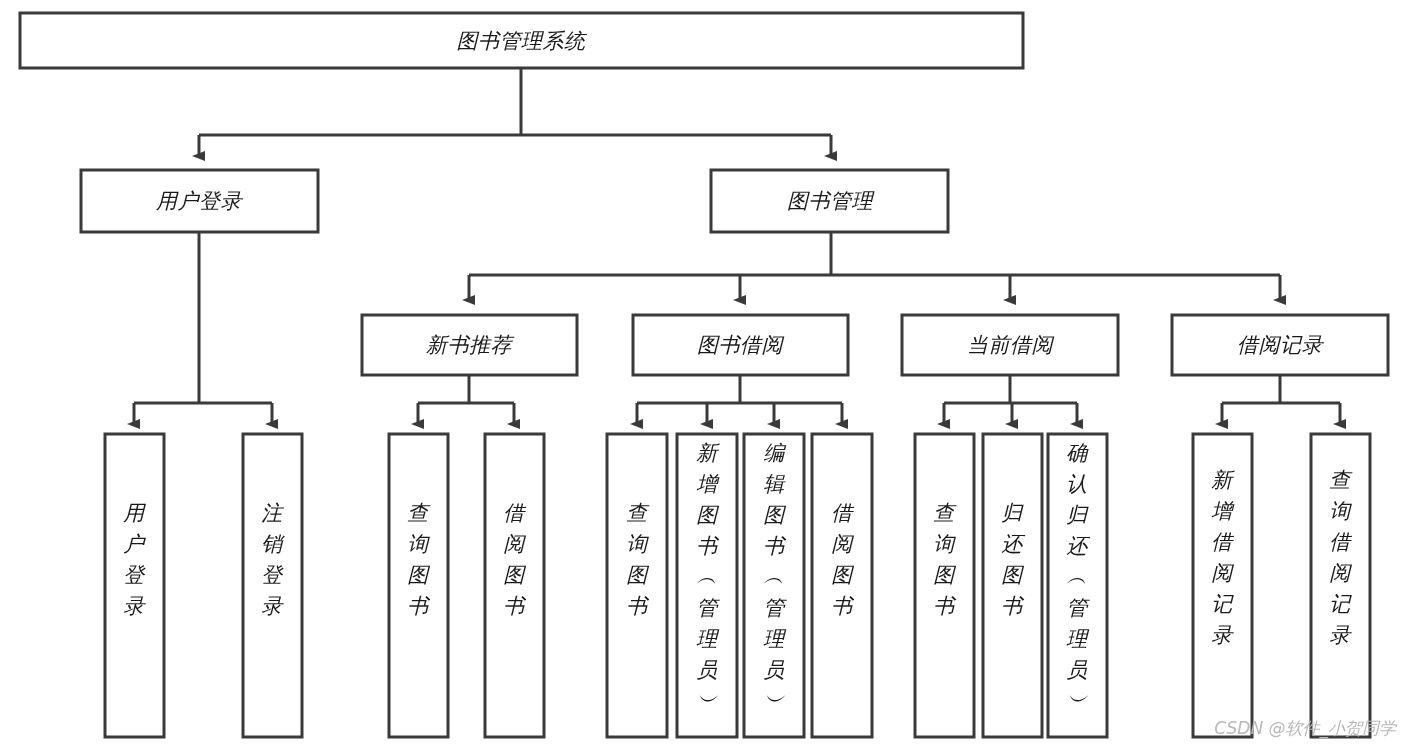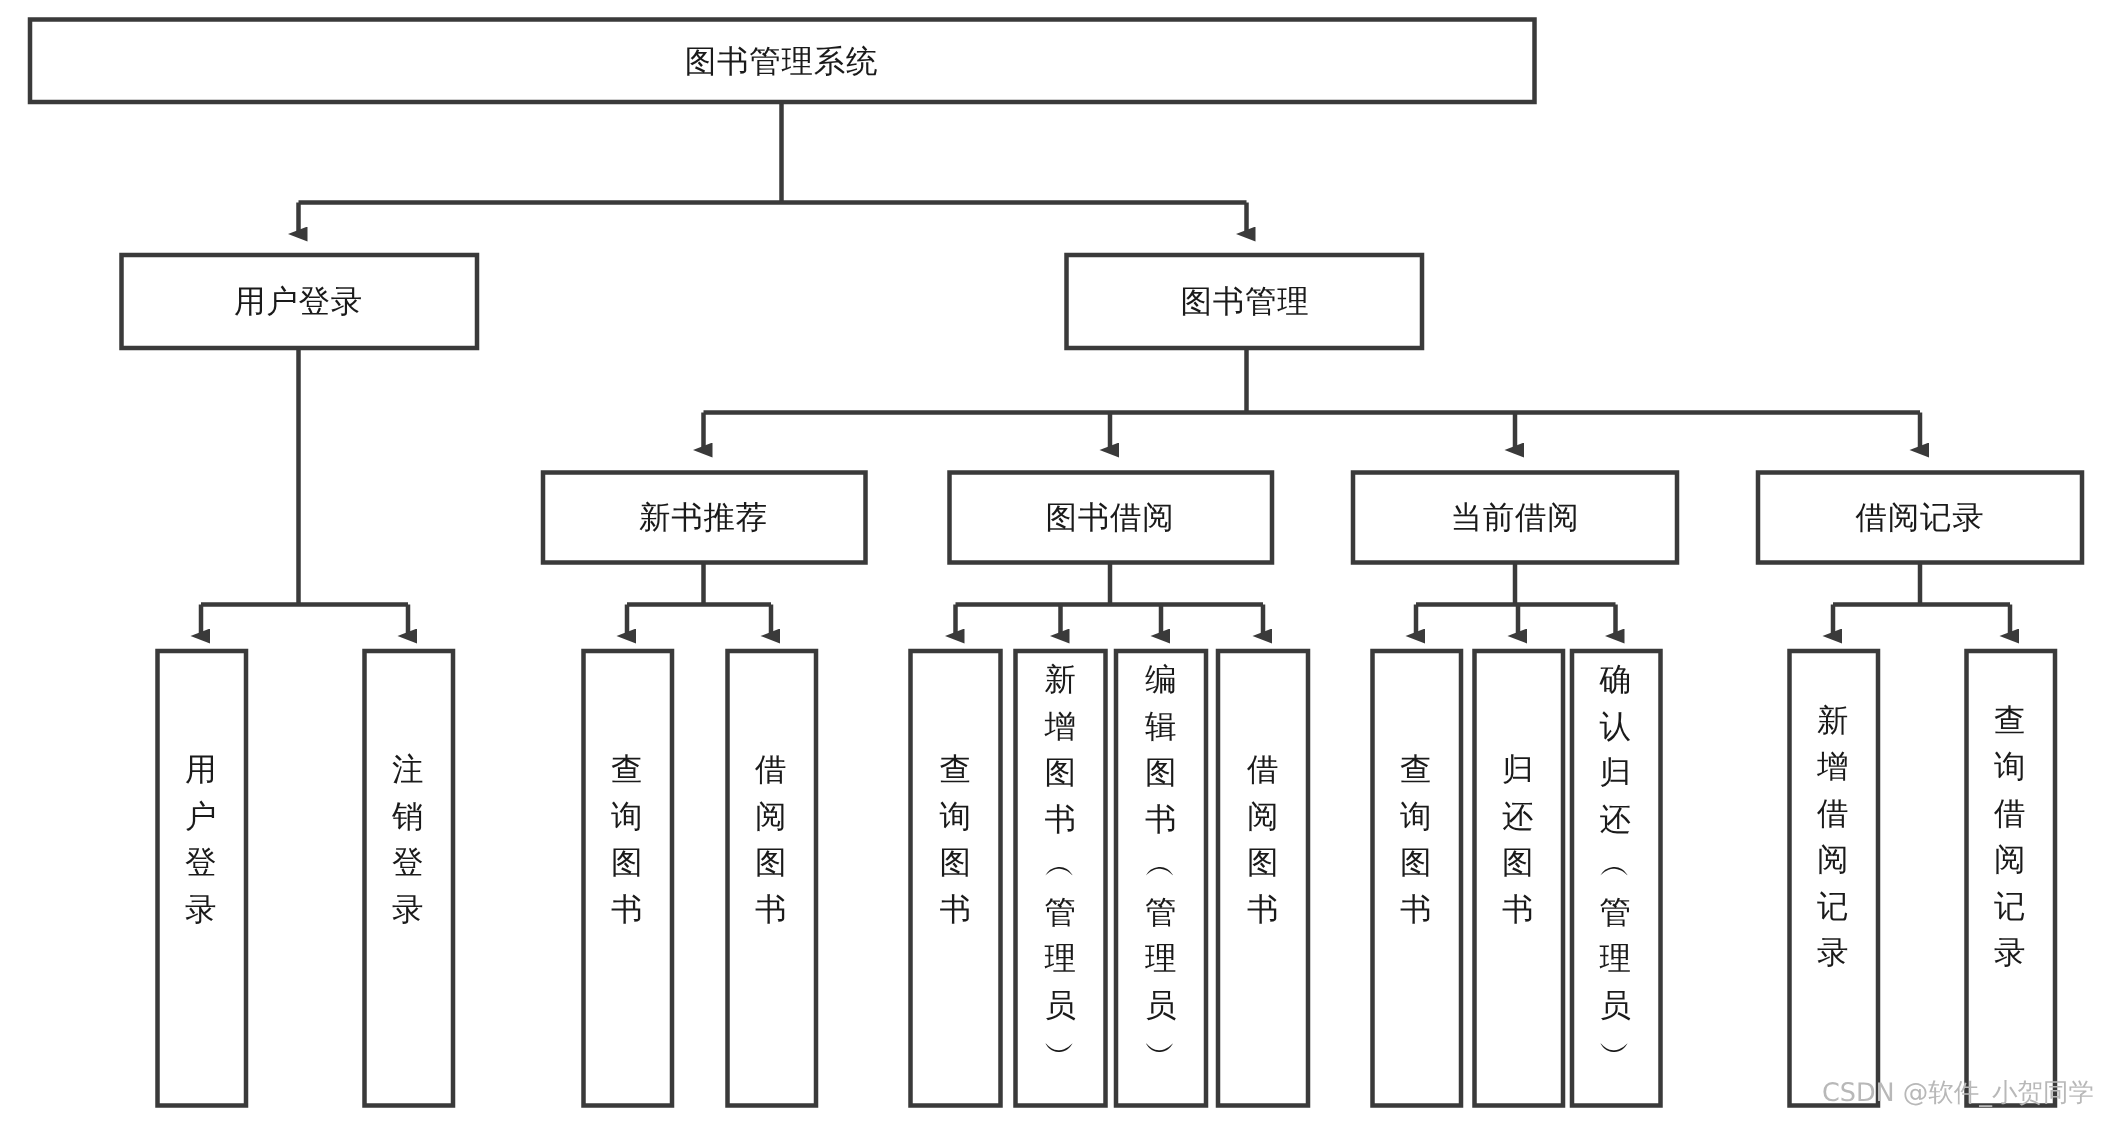--- a/index.html
+++ b/index.html
@@ -12,20 +12,21 @@
     width: 1405px;
     height: 747px;
     font-family: "DejaVu Sans", "Liberation Sans", sans-serif;
     overflow: hidden;
   }
   #diagram-root {
     position: relative;
     width: 1286px;
     height: 747px;
     background: #ffffff;
+    font-style: italic;
   }
   svg.diagram-canvas {
     display: block;
     width: 1405px;
     height: 747px;
   }
   .node-rect {
     fill: #ffffff;
     stroke: #3a3a3a;
     stroke-width: 3;

